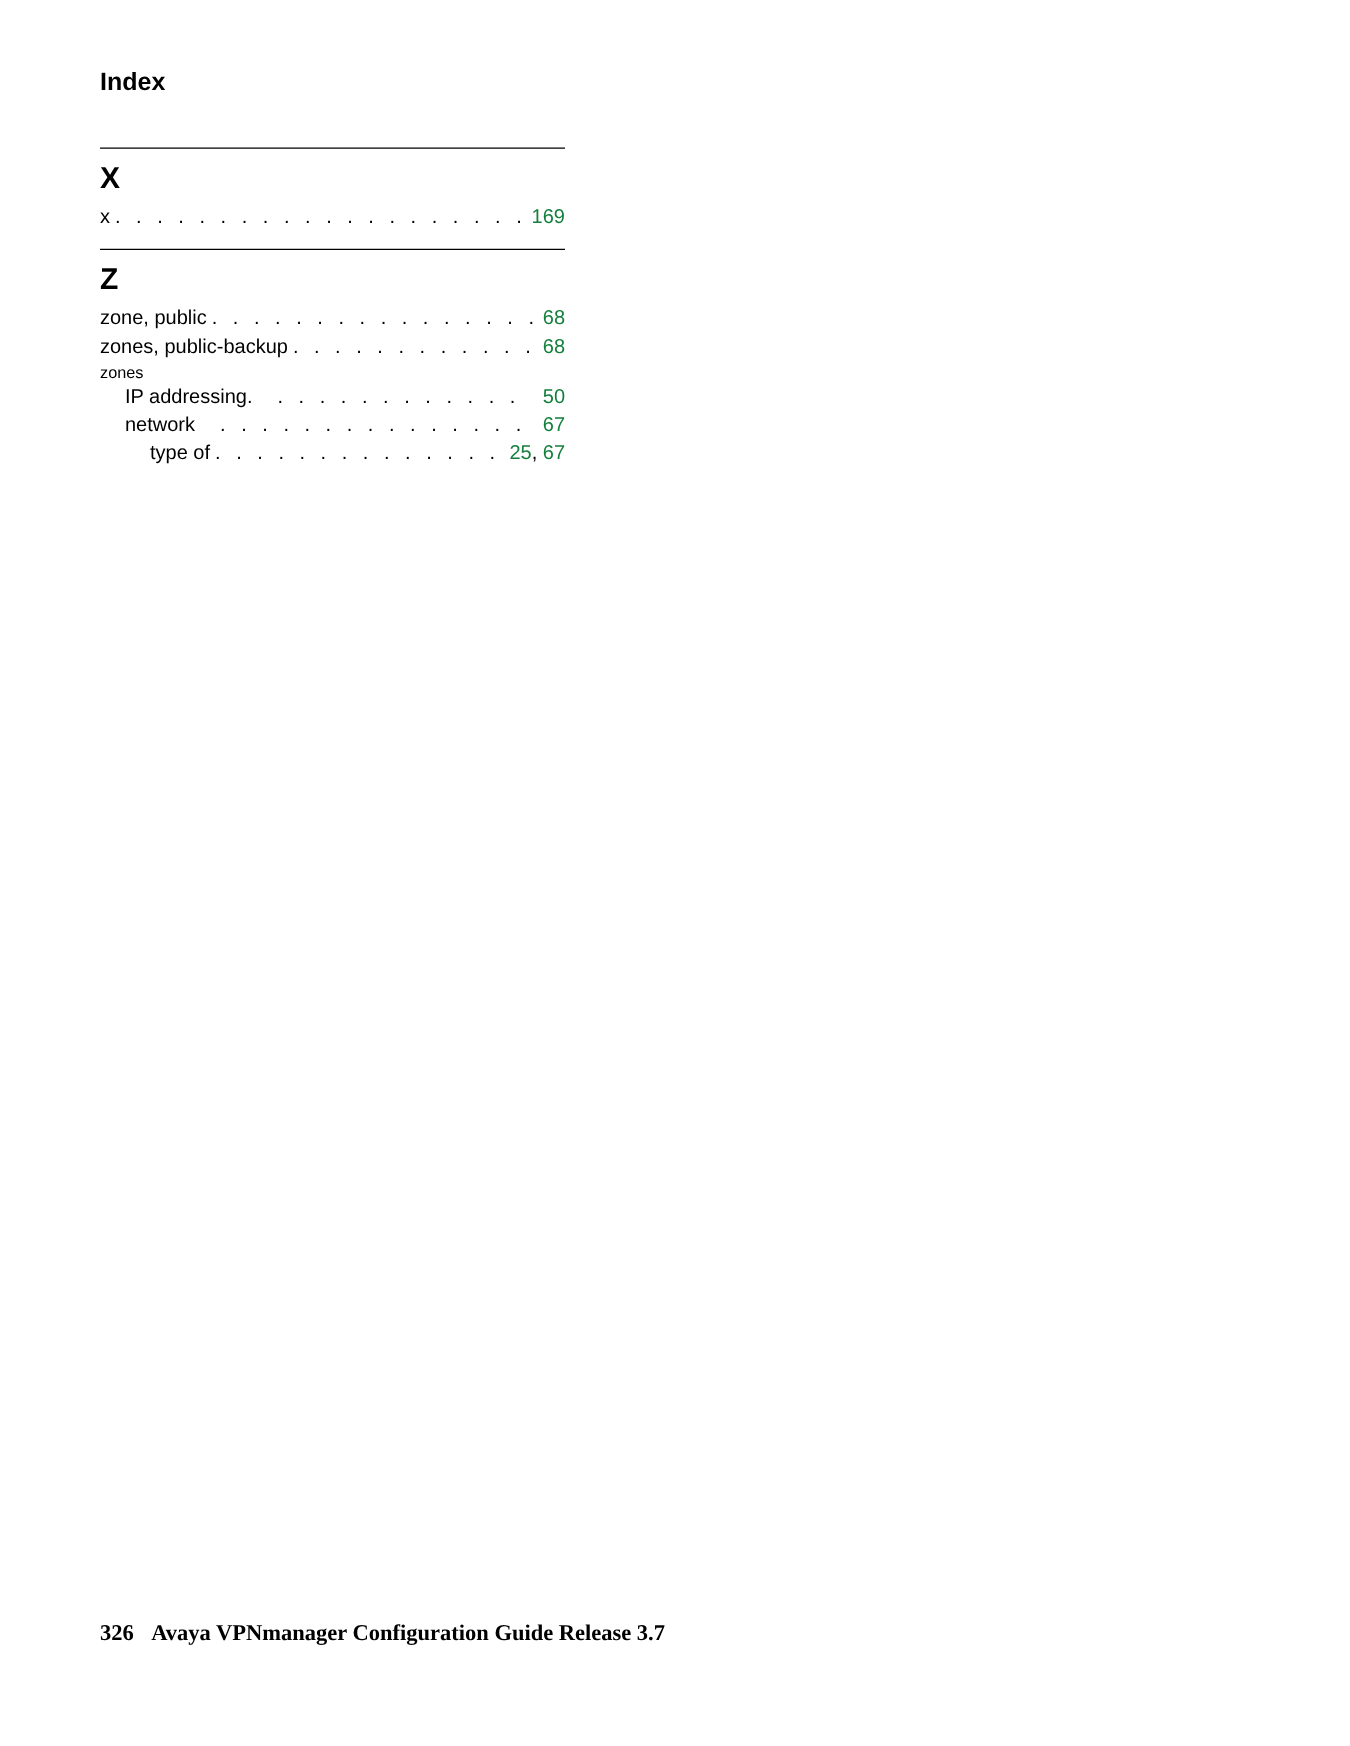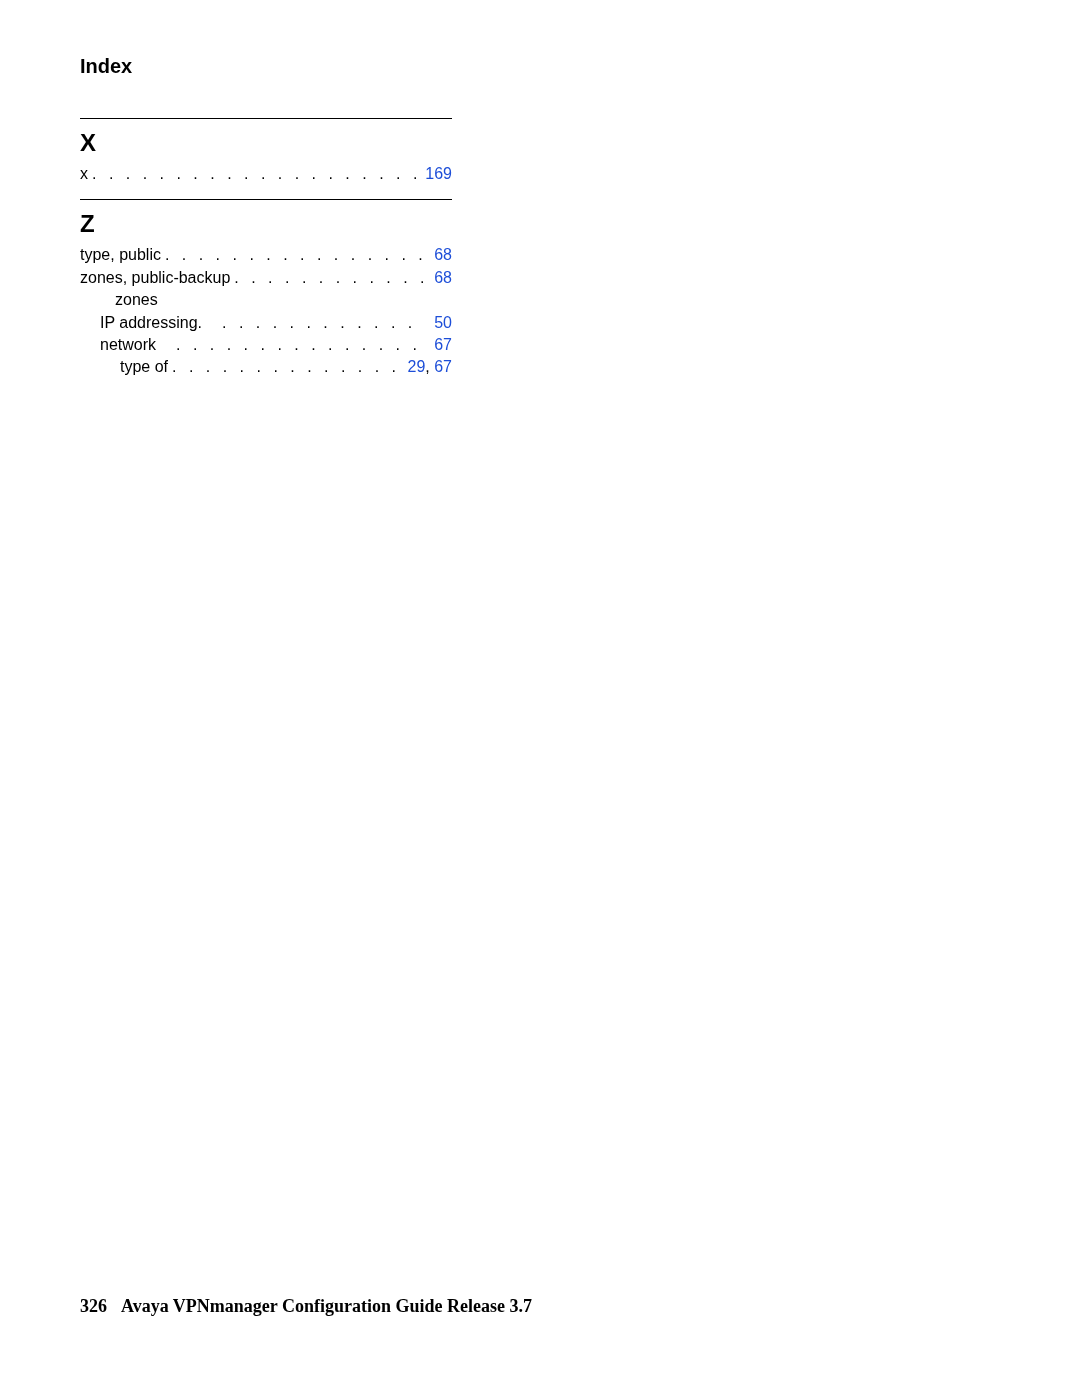--- a/index.html
+++ b/index.html
@@ -48,26 +48,25 @@
   .entry.ind1 { padding-left: 20px; gap: 16px; }
   .entry.ind2 { padding-left: 40px; align-items: center; }
   .term { flex: 0 0 auto; }
   .leaders {
     flex: 1 1 auto;
     overflow: hidden;
     letter-spacing: 4px;
     padding: 0 4px;
   }
   .pages { flex: 0 0 auto; }
-  .pagelink { color: #1d4ed8; }
+  .pagelink { color: #15803d; }
   .comma { color: #000; }
   .plain-term-row {
-    font-size: 16px;
+    font-size: 13px;
     line-height: 1.4;
-    margin-left: 35px;
   }
   .footer {
     position: absolute;
     left: 80px;
     bottom: 80px;
     font-weight: bold;
     font-size: 18px;
     font-family: Liberation Serif, serif;
   }
   .footer-page { margin-right: 14px; }
@@ -91,21 +90,21 @@
           <span class="pagelink">169</span>
         </span>
       </div>
     </div>
 
     <hr class="rule">
     <div class="section-letter">Z</div>
     <div class="entries">
 
       <div class="entry">
-        <span class="term">type, public</span>
+        <span class="term">zone, public</span>
         <span class="leaders">.  .  .  .  .  .  .  .  .  .  .  .  .  .  .  .  .  .  .  .  .  .  .  .  .  .  .  .  .  .  .  .</span>
         <span class="pages">
           <span class="pagelink">68</span>
         </span>
       </div>
 
       <div class="entry">
         <span class="term">zones, public-backup</span>
         <span class="leaders">.  .  .  .  .  .  .  .  .  .  .  .  .  .  .  .  .  .  .  .  .  .  .  .  .  .  .  .  .  .  .  .</span>
         <span class="pages">
@@ -130,21 +129,21 @@
         <span class="leaders">.  .  .  .  .  .  .  .  .  .  .  .  .  .  .  .  .  .  .  .  .  .  .  .  .  .  .  .  .  .  .  .</span>
         <span class="pages">
           <span class="pagelink">67</span>
         </span>
       </div>
 
       <div class="entry ind2">
         <span class="term">type of</span>
         <span class="leaders">.  .  .  .  .  .  .  .  .  .  .  .  .  .  .  .  .  .  .  .  .  .  .  .  .  .  .  .  .  .  .  .</span>
         <span class="pages">
-          <span class="pagelink">29</span><span class="comma">, </span><span class="pagelink">67</span>
+          <span class="pagelink">25</span><span class="comma">, </span><span class="pagelink">67</span>
         </span>
       </div>
 
     </div>
 
   </div>
 
   <div class="footer">
     <span class="footer-page">326</span><span>Avaya VPNmanager Configuration Guide Release 3.7</span>
   </div>

